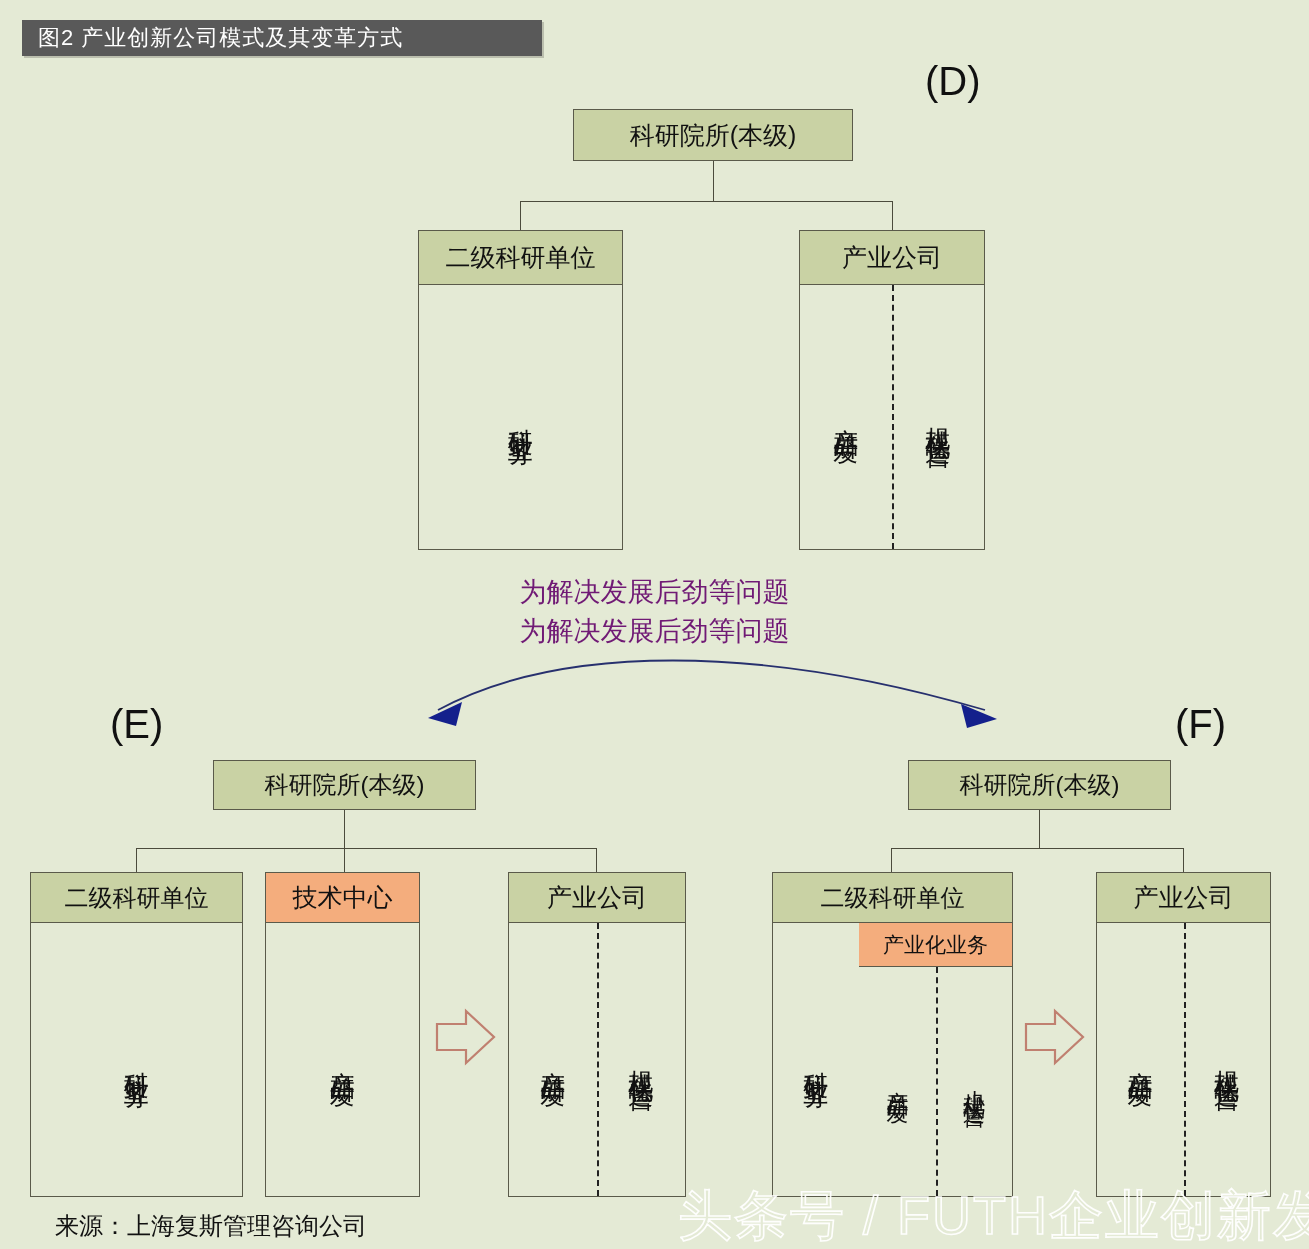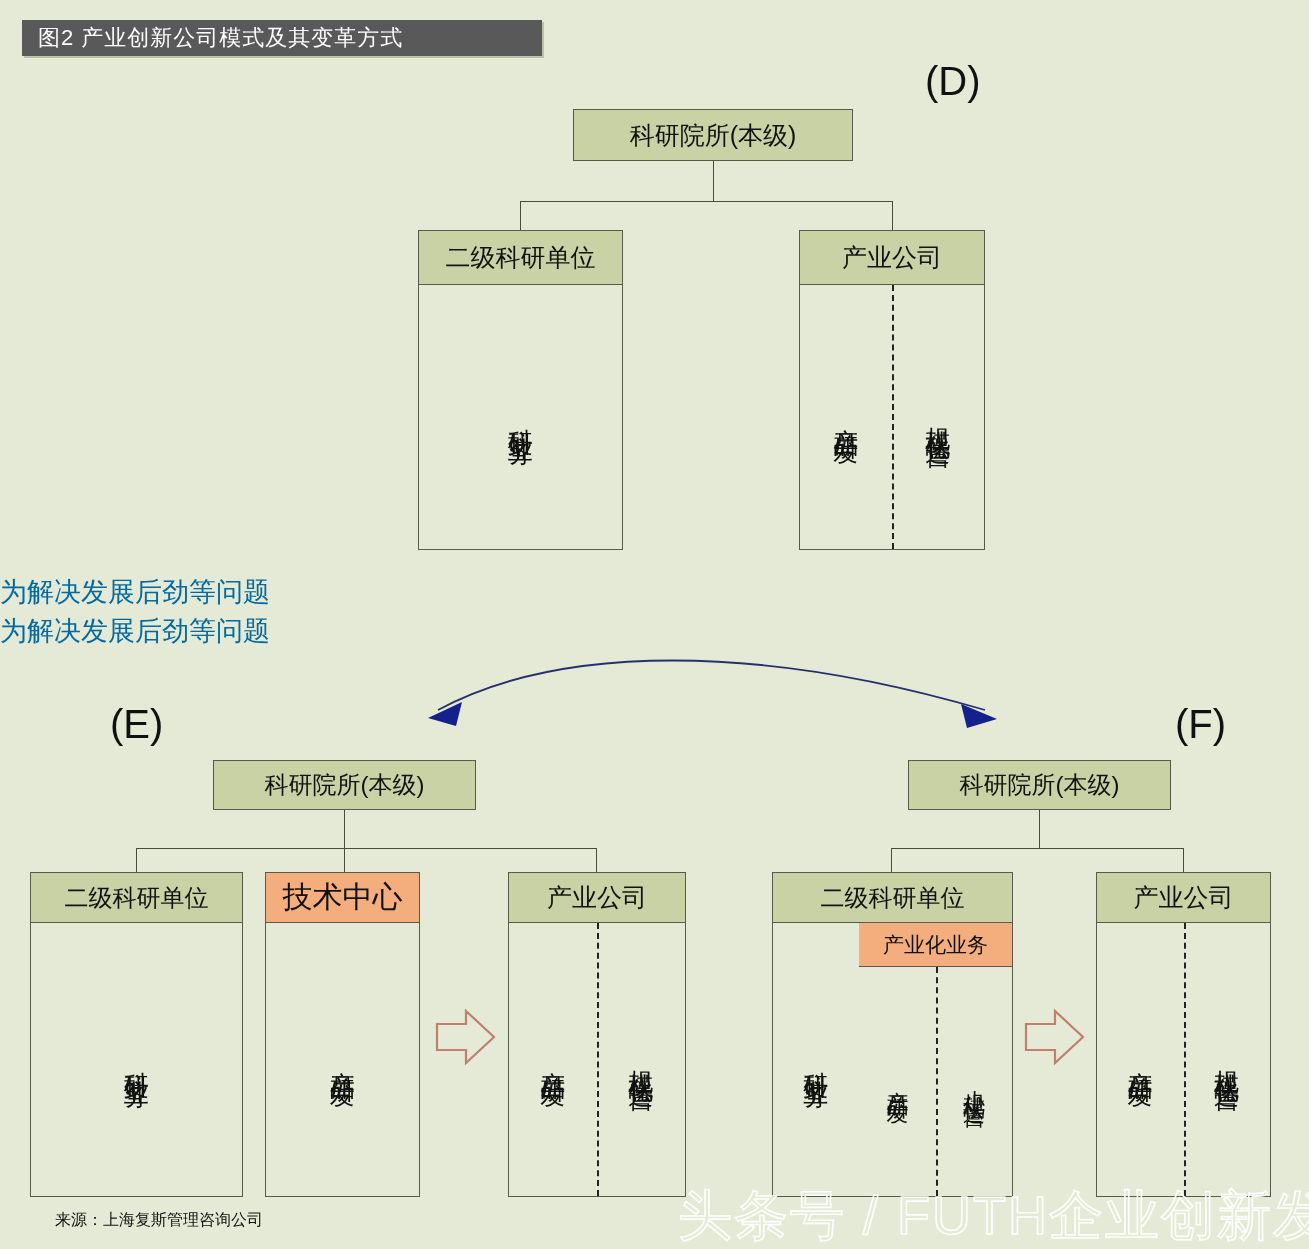--- a/index.html
+++ b/index.html
@@ -66,28 +66,28 @@
     position:absolute;top:0;bottom:0;width:0;
     border-left:1px solid #5a5a4a;
   }
 
   
   .ln-v{position:absolute;width:0;border-left:1px solid #4b4b3c;}
   .ln-h{position:absolute;height:0;border-top:1px solid #4b4b3c;}
 
   
   .mid-note{
-    position:absolute;color:#0369a1;
+    position:absolute;text-align:center;color:#701a75;
     font-size:27px;line-height:1.45;white-space:nowrap;
   }
 
   
   .source{
     position:absolute;font-family:"Liberation Serif","DejaVu Serif",serif;
-    font-size:16px;color:#111;white-space:nowrap;
+    font-size:24px;color:#111;white-space:nowrap;
   }
   .watermark{
     position:absolute;font-size:54px;white-space:nowrap;
     color:rgba(255,255,255,0.0);
     -webkit-text-stroke:1.6px rgba(255,255,255,.95);
     letter-spacing:2px;
     font-family:"Liberation Sans","DejaVu Sans",sans-serif;
   }
   svg.overlay{position:absolute;left:0;top:0;width:1309px;height:1249px;pointer-events:none;}
 </style>
@@ -163,21 +163,21 @@
   <div class="box" style="left:30px;top:860px;width:213px;height:325px;">
     <div class="hdr" style="height:50px;font-size:24px;">二级科研单位</div>
     <div class="body" style="top:50px;">
       <div class="vcol" style="left:0;right:0;">
         <span class="vtext">科研业务</span>
       </div>
     </div>
   </div>
 
   <div class="box" style="left:265px;top:860px;width:155px;height:325px;">
-    <div class="hdr orange" style="height:50px;font-size:30px;">技术中心</div>
+    <div class="hdr orange" style="height:50px;font-size:25px;">技术中心</div>
     <div class="body" style="top:50px;">
       <div class="vcol" style="left:0;right:0;">
         <span class="vtext">产品研发</span>
       </div>
     </div>
   </div>
 
   <div class="box" style="left:508px;top:860px;width:178px;height:325px;">
     <div class="hdr" style="height:50px;font-size:25px;">产业公司</div>
     <div class="body" style="top:50px;">

